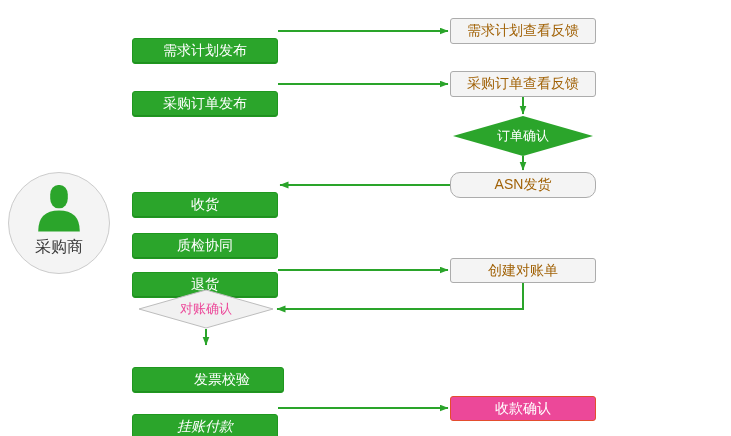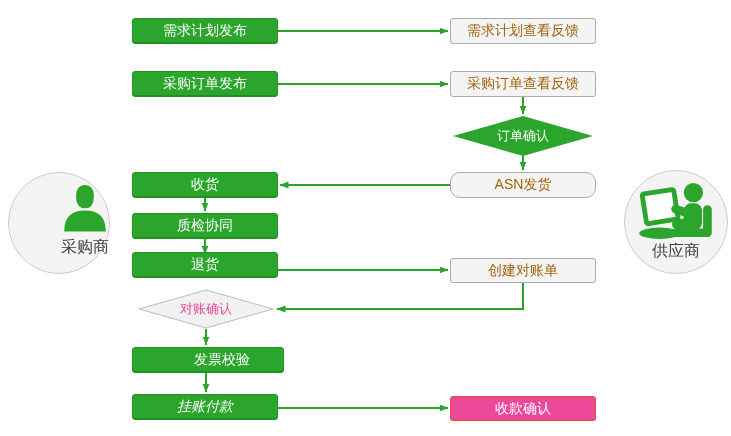--- a/index.html
+++ b/index.html
@@ -2,21 +2,21 @@
 <html><head>
 <meta charset="utf-8">
 <style>
   html,body{margin:0;padding:0;background:#ffffff;}
   body{font-family:"Liberation Sans","DejaVu Sans",sans-serif;}
   #stage{position:relative;width:731px;height:436px;background:#ffffff;overflow:hidden;}
 
   .node{position:absolute;display:flex;align-items:center;justify-content:center;
         font-size:14px;box-sizing:border-box;border-radius:3px;white-space:nowrap;}
   .green-box{background:#2BA52B;border:1px solid #1F971F;color:#ffffff;
-             box-shadow:inset 0 -1px 0 rgba(0,80,0,.25);}
+             box-shadow:inset 0 -1px 0 rgba(0,80,0,.25);margin-top:20px;}
   .gray-box{background:#F4F4F4;border:1px solid #ACACAC;color:#a16207;}
   .red-box{background:#ec4899;border:1px solid #E44D2E;color:#ffffff;}
 
   .diamond-wrap{position:absolute;display:flex;align-items:center;justify-content:center;}
   .diamond-wrap svg{position:absolute;left:0;top:0;}
   .diamond-label{position:relative;font-size:13px;z-index:2;}
   .diamond-green .diamond-label{color:#ffffff;}
   .diamond-gray .diamond-label{color:#ec4899;}
 
   .actor{position:absolute;border-radius:50%;background:#F4F4F4;border:1px solid #CCCCCC;
@@ -83,35 +83,22 @@
     <span class="diamond-label">订单确认</span>
   </div>
 
   <div class="diamond-wrap diamond-gray" style="left:138px;top:289px;width:136px;height:40px;">
     <svg width="136" height="40" viewBox="0 0 136 40">
       <polygon points="68,1 135,20 68,39 1,20" fill="#F1F1F1" stroke="#BDBDBD" stroke-width="1"></polygon>
     </svg>
     <span class="diamond-label">对账确认</span>
   </div>
 
-  <div class="actor" style="left:8px;top:172px;width:102px;height:102px;align-items:flex-end;">
+  <div class="actor" style="left:8px;top:172px;width:102px;height:102px;">
     <svg width="48" height="54" viewBox="0 0 60 64" style="margin-top:9px;">
       <rect x="19" y="2" width="22" height="29" rx="10" ry="12" fill="#2BA52B"></rect>
       <path d="M4 60 Q4 34 30 34 Q56 34 56 60 Z" fill="#2BA52B"></path>
     </svg>
     <span class="actor-label">采购商</span>
   </div>
 
-  <div class="actor" style="left:624px;top:170px;width:104px;height:104px;">
-    <svg width="76" height="58" viewBox="0 0 78 60" style="margin-top:11px;">
-      <ellipse cx="22" cy="53" rx="21" ry="6" fill="#2BA52B"></ellipse>
-      <rect x="6" y="10" width="33" height="31" rx="2" fill="#ffffff" stroke="#2BA52B" stroke-width="5" transform="rotate(-9 22 25)"></rect>
-      <circle cx="57" cy="11" r="10" fill="#2BA52B"></circle>
-      <rect x="47" y="22" width="19" height="28" rx="8" fill="#2BA52B"></rect>
-      <rect x="34" y="25" width="18" height="9" rx="4.5" fill="#2BA52B" transform="rotate(18 43 29)"></rect>
-      <rect x="35" y="38" width="21" height="11" rx="5" fill="#2BA52B"></rect>
-      <rect x="67" y="24" width="9" height="30" rx="4.5" fill="#2BA52B"></rect>
-      <rect x="34" y="48" width="42" height="9" rx="4.5" fill="#2BA52B"></rect>
-    </svg>
-    <span class="actor-label">供应商</span>
-  </div>
 
 </div>
 
 </body></html>

